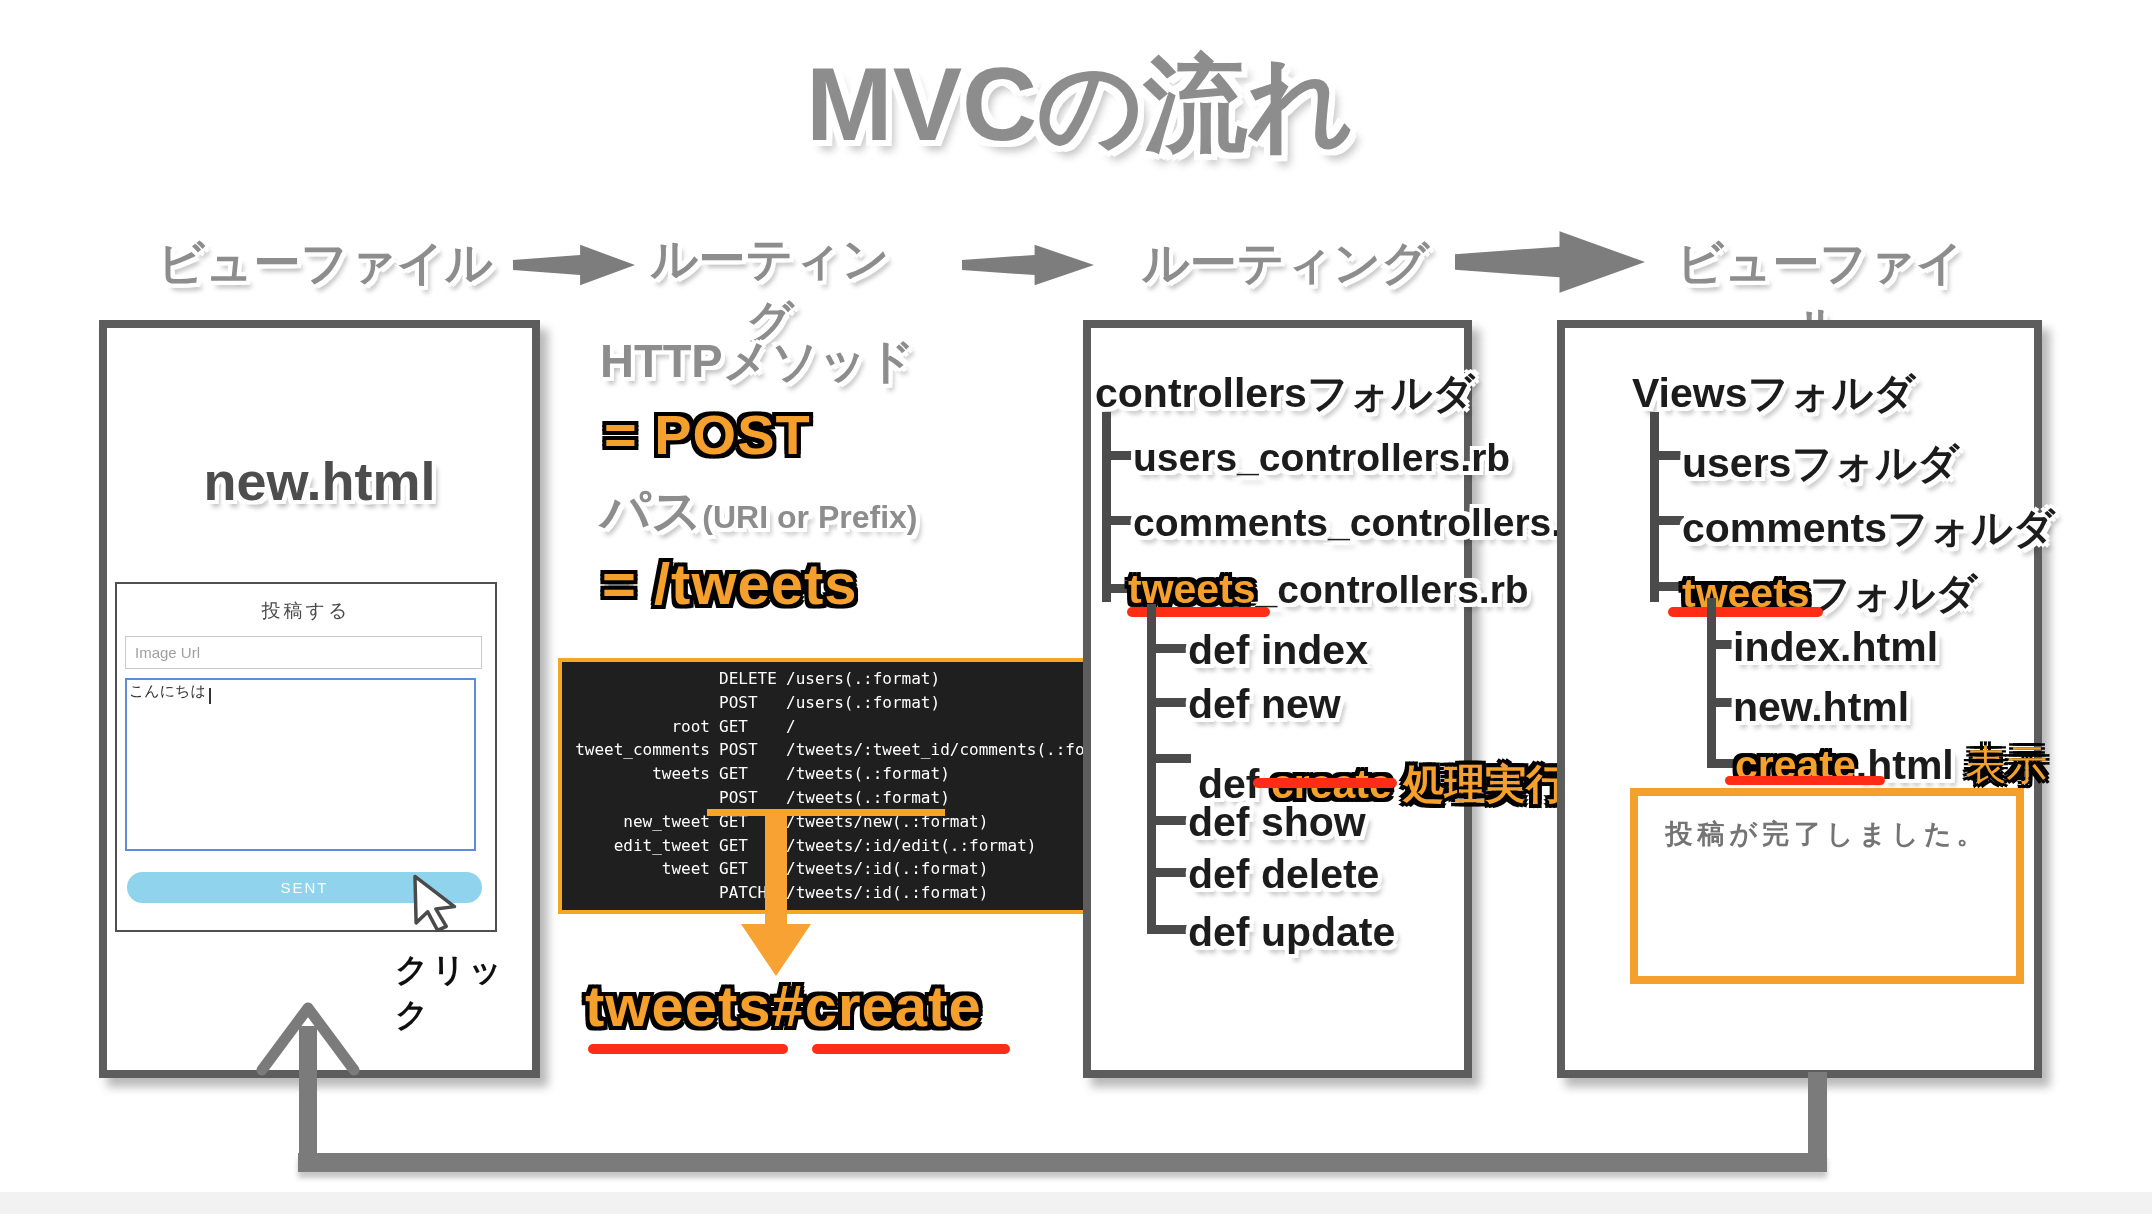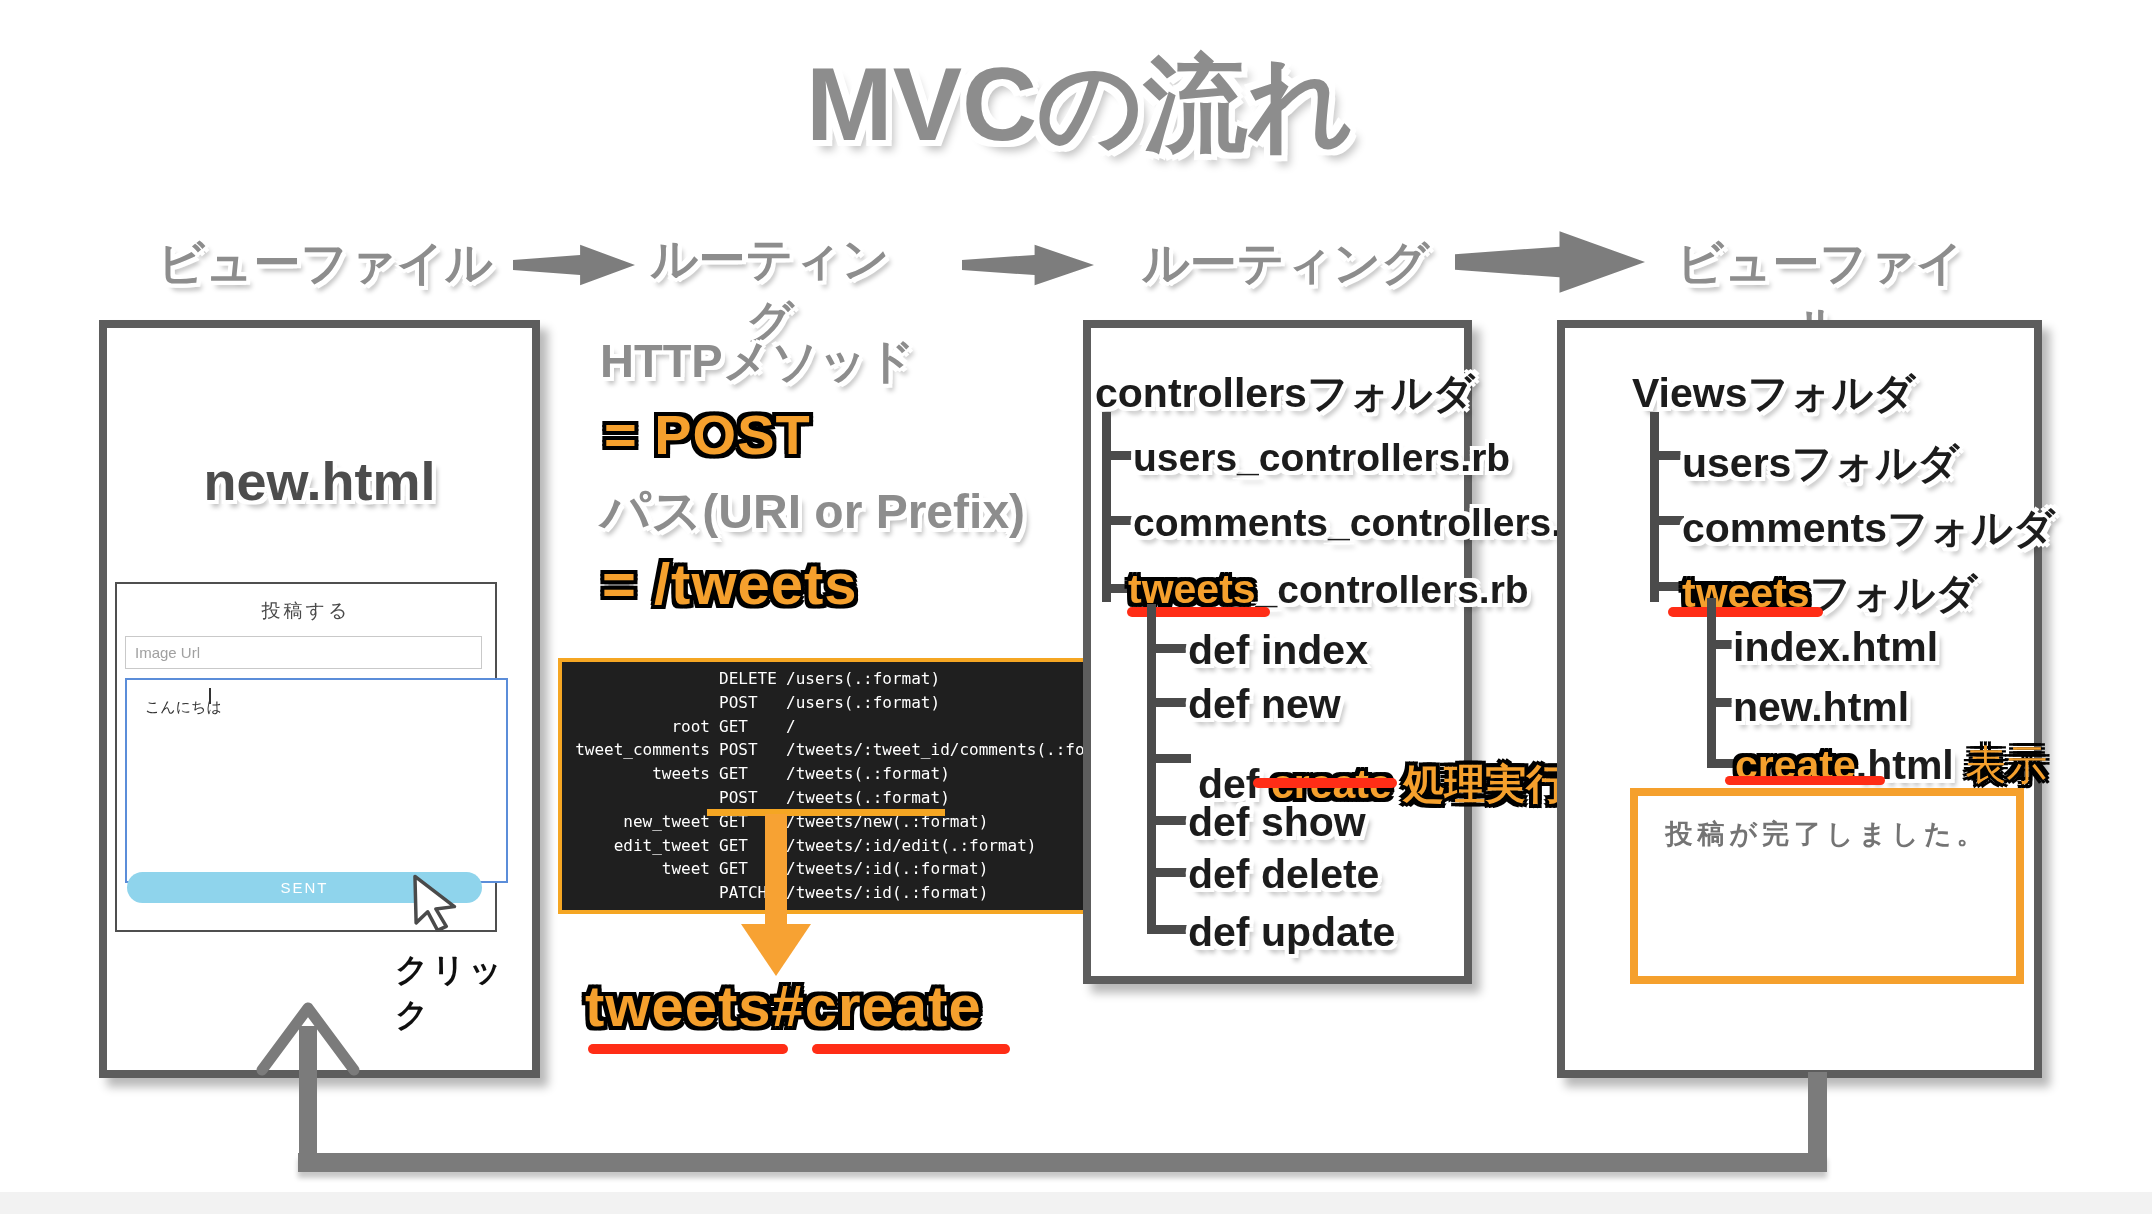--- a/index.html
+++ b/index.html
@@ -39,21 +39,21 @@
   .tname{width:142px;text-align:right;flex:none;}
   .tverb{width:67px;padding-left:9px;flex:none;}
   .tpath{flex:none;}
 
   
   #form-card{position:absolute;left:8px;top:254px;width:378px;height:346px;border:2px solid #4f4f4f;background:#fff;}
   #form-card input{position:absolute;left:8px;top:52px;width:344px;height:29px;border:1.5px solid #c9c9c9;
     font-size:15px;padding-left:9px;color:#444;font-family:"Liberation Sans",sans-serif;}
   #form-card input::placeholder{color:#a0a0a0;}
   #form-card textarea{position:absolute;left:8px;top:94px;width:343px;height:165px;border:2px solid #5b8dd9;
-    font-size:15px;padding:18px;color:#333;resize:none;font-family:"Liberation Sans",sans-serif;}
+    font-size:15px;padding:2px;color:#333;resize:none;font-family:"Liberation Sans",sans-serif;}
   #sent-btn{position:absolute;left:10px;top:288px;width:355px;height:31px;background:#8fd4ec;border:none;
     border-radius:16px;color:#fff;font-size:15px;letter-spacing:2px;font-family:"Liberation Sans",sans-serif;
     display:flex;align-items:center;justify-content:center;}
 
   
   #result-box{position:absolute;left:65px;top:460px;width:394px;height:196px;border:8px solid #f5a02d;
     box-sizing:border-box;background:#fff;}
   #result-msg{margin-top:20px;text-align:center;font-size:27px;color:#747474;letter-spacing:5px;font-weight:bold;}
   #result-btn{margin:16px auto 0 auto;width:208px;height:52px;border:2px solid #74cbe4;color:#4db9dc;
     font-size:26px;letter-spacing:4px;font-weight:bold;display:flex;align-items:center;justify-content:center;background:#fff;}
@@ -89,21 +89,21 @@
         <path d="M12 6 L80 58 L48 62 L66 92 L51 99 L34 67 L14 86 Z" fill="#fff" stroke="#4a4a4a" stroke-width="6" stroke-linejoin="round"></path>
       </svg>
     </div>
 
     <div class="abs" style="left:288px;top:620px;font-size:33px;font-weight:800;color:#0f0f0f;letter-spacing:3px;">クリック</div>
   </div>
 
   <div class="abs ow gray-txt" style="left:600px;top:330px;font-size:47px;">HTTPメソッド</div>
   <div class="abs ob" style="left:604px;top:402px;font-size:56px;font-weight:800;letter-spacing:1px;">= POST</div>
   <div class="abs" style="left:600px;top:478px;white-space:nowrap;">
-    <span class="ow gray-txt" style="font-size:50px;">パス</span><span class="ow gray-txt" style="font-size:48px;">(URI or Prefix)</span>
+    <span class="ow gray-txt" style="font-size:50px;">パス</span><span class="ow gray-txt" style="font-size:32px;">(URI or Prefix)</span>
   </div>
   <div class="abs ob" style="left:602px;top:550px;font-size:58px;font-weight:800;letter-spacing:1px;">= /tweets</div>
 
   <div id="terminal">
     <div class="trow"><span class="tname"></span><span class="tverb">DELETE</span><span class="tpath">/users(.:format)</span></div>
     <div class="trow"><span class="tname"></span><span class="tverb">POST</span><span class="tpath">/users(.:format)</span></div>
     <div class="trow"><span class="tname">root</span><span class="tverb">GET</span><span class="tpath">/</span></div>
     <div class="trow"><span class="tname">tweet_comments</span><span class="tverb">POST</span><span class="tpath">/tweets/:tweet_id/comments(.:format)</span></div>
     <div class="trow"><span class="tname">tweets</span><span class="tverb">GET</span><span class="tpath">/tweets(.:format)</span></div>
     <div class="trow"><span class="tname"></span><span class="tverb">POST</span><span class="tpath">/tweets(.:format)</span></div>
@@ -114,21 +114,21 @@
     <div style="position:absolute;left:145px;top:147px;width:238px;height:7px;background:#f5a623;"></div>
   </div>
 
   <div class="abs" style="left:765px;top:814px;width:22px;height:112px;background:#f7a233;z-index:4;"></div>
   <div class="abs" style="left:741px;top:924px;width:0;height:0;border-left:35px solid transparent;border-right:35px solid transparent;border-top:52px solid #f7a233;z-index:4;"></div>
 
   <div class="abs ob" style="left:585px;top:972px;font-size:58px;font-weight:800;letter-spacing:1px;">tweets#create</div>
   <div class="redline" style="left:588px;top:1044px;width:200px;height:10px;"></div>
   <div class="redline" style="left:812px;top:1044px;width:198px;height:10px;"></div>
 
-  <div class="panel" style="left:1083px;top:320px;width:389px;height:664px;overflow:visible;">
+  <div class="panel" style="left:1083px;top:320px;width:389px;height:758px;overflow:visible;">
     <div class="abs ow tree-txt" style="left:4px;top:38px;">controllersフォルダ</div>
     <div class="tline" style="left:11px;top:84px;width:9px;height:190px;"></div>
     <div class="tline" style="left:11px;top:123px;width:40px;height:9px;"></div>
     <div class="tline" style="left:11px;top:188px;width:40px;height:9px;"></div>
     <div class="tline" style="left:11px;top:256px;width:40px;height:9px;"></div>
     <div class="abs ow tree-txt" style="left:42px;top:108px;font-size:39px;">users_controllers.rb</div>
     <div class="abs ow tree-txt" style="left:42px;top:173px;font-size:39px;">comments_controllers.rb</div>
     <div class="abs" style="left:37px;top:238px;white-space:nowrap;">
       <span class="ob" style="font-size:41px;font-weight:800;">tweets</span><span class="ow tree-txt" style="font-size:39px;">_controllers.rb</span>
     </div>

